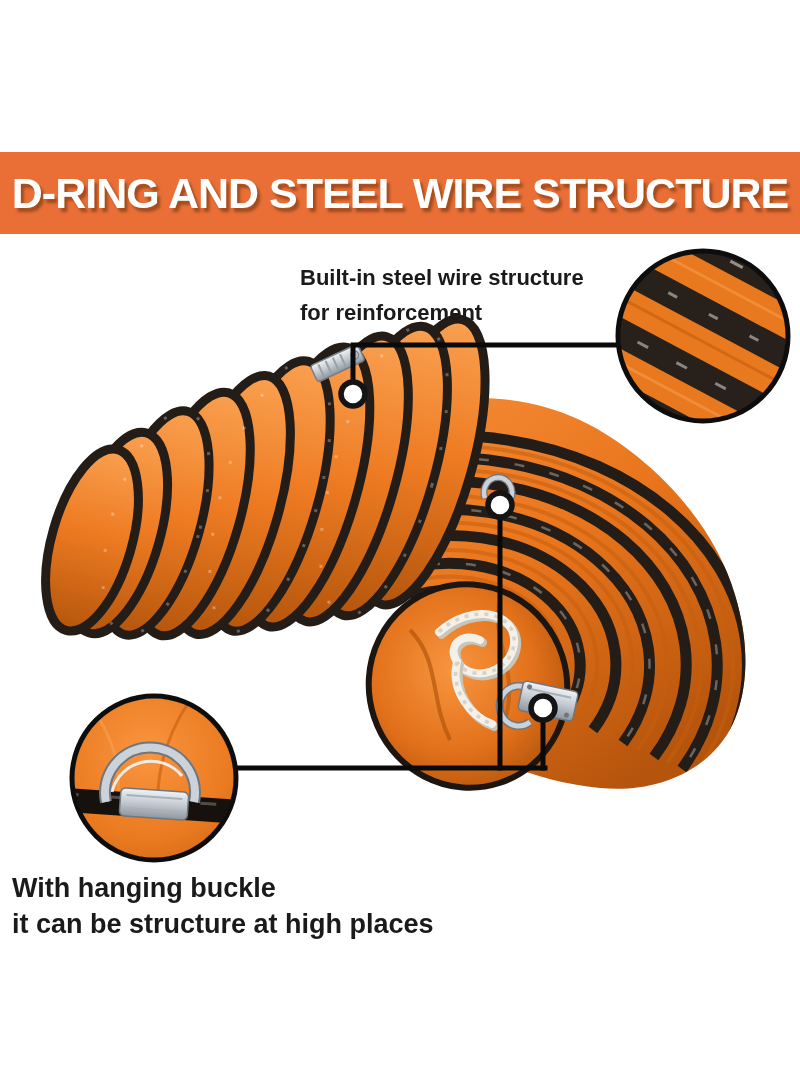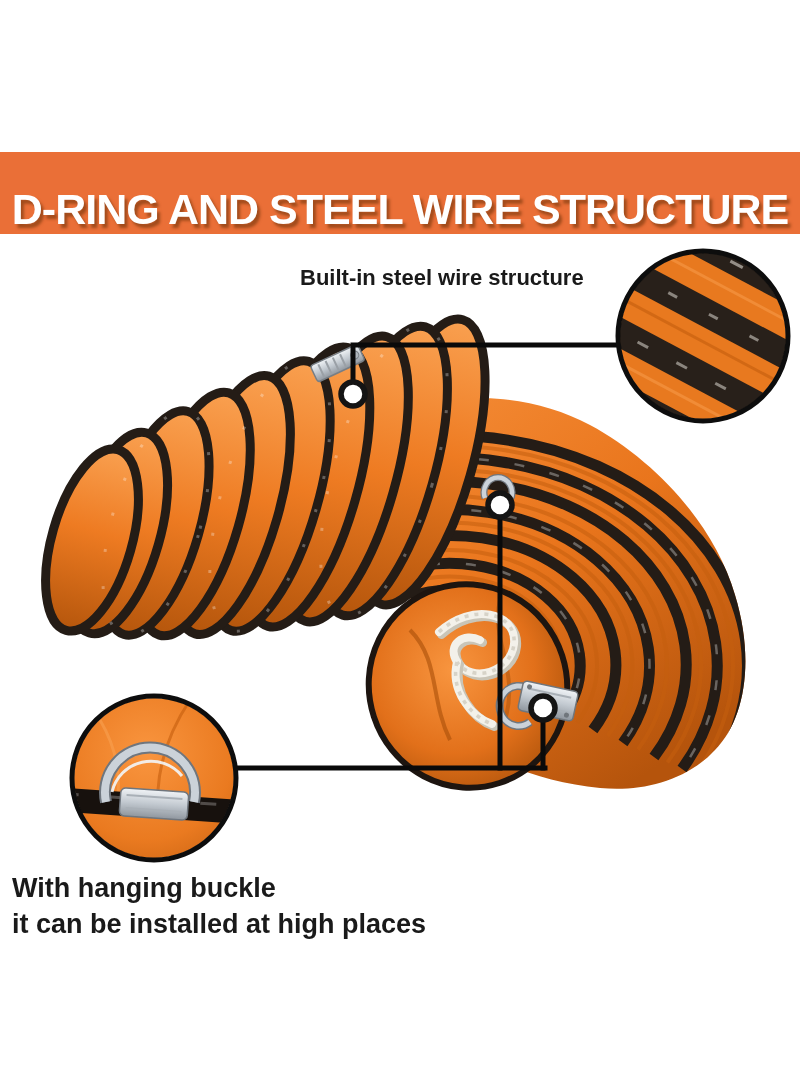--- a/index.html
+++ b/index.html
@@ -1,20 +1,20 @@
 <!DOCTYPE html>
 <html style="--page-bg: #FFFFFF; --banner-orange: #EA6F37; --banner-text: #FFFFFF; --text-black: #1A1A1A; --duct-orange: #EE7B22; --duct-orange-light: #F9A050; --duct-orange-deep: #B5560C; --wire-black: #241C16; --line-black: #0A0A0A; --metal-silver: #C9CED4; --metal-silver-dark: #848B93; --rope-white: #F3F1EA;"><head>
 <meta charset="utf-8">
 <style>
   html,body{margin:0;padding:0;background:#fff;}
   .page{position:relative;width:800px;height:1091px;background:var(--page-bg,#ffffff);
         font-family:"Liberation Sans",sans-serif;overflow:hidden;}
   svg.scene{position:absolute;left:0;top:0;}
   .banner{position:absolute;left:0;top:152px;width:800px;height:82px;
-          background:var(--banner-orange,#EA6F37);display:flex;align-items:flex-end;justify-content:center;}
+          background:var(--banner-orange,#EA6F37);display:flex;align-items:center;justify-content:center;}
   .banner h1{margin:0;font-size:43px;font-weight:800;letter-spacing:-1px;
              color:var(--banner-text,#ffffff);white-space:nowrap;
              text-shadow:3px 4px 3px rgba(100,45,5,.55);}
   .note{position:absolute;color:var(--text-black,#1a1a1a);font-weight:600;}
   .note div{white-space:nowrap;}
   .note-top{left:300px;top:260px;font-size:22px;line-height:35px;}
   .note-bottom{left:12px;top:870px;font-size:27px;line-height:36px;}
   
   .ring{fill:url(#pleatGrad);stroke:var(--wire-black,#241C16);stroke-width:9;}
   .wirearc{fill:none;stroke:var(--wire-black,#241C16);stroke-width:11;}
@@ -216,20 +216,21 @@
       <circle class="lens" cx="154" cy="778" r="82"></circle>
     </g>
   </svg>
 
   <header class="banner">
     <h1>D-RING AND STEEL WIRE STRUCTURE</h1>
   </header>
 
   <div class="note note-top">
     <div>Built-in steel wire structure</div>
+    <div>for reinforcement</div>
   </div>
 
   <div class="note note-bottom">
     <div>With hanging buckle</div>
-    <div>it can be installed at high places</div>
+    <div>it can be structure at high places</div>
   </div>
 
 </div>
 
 </body></html>

